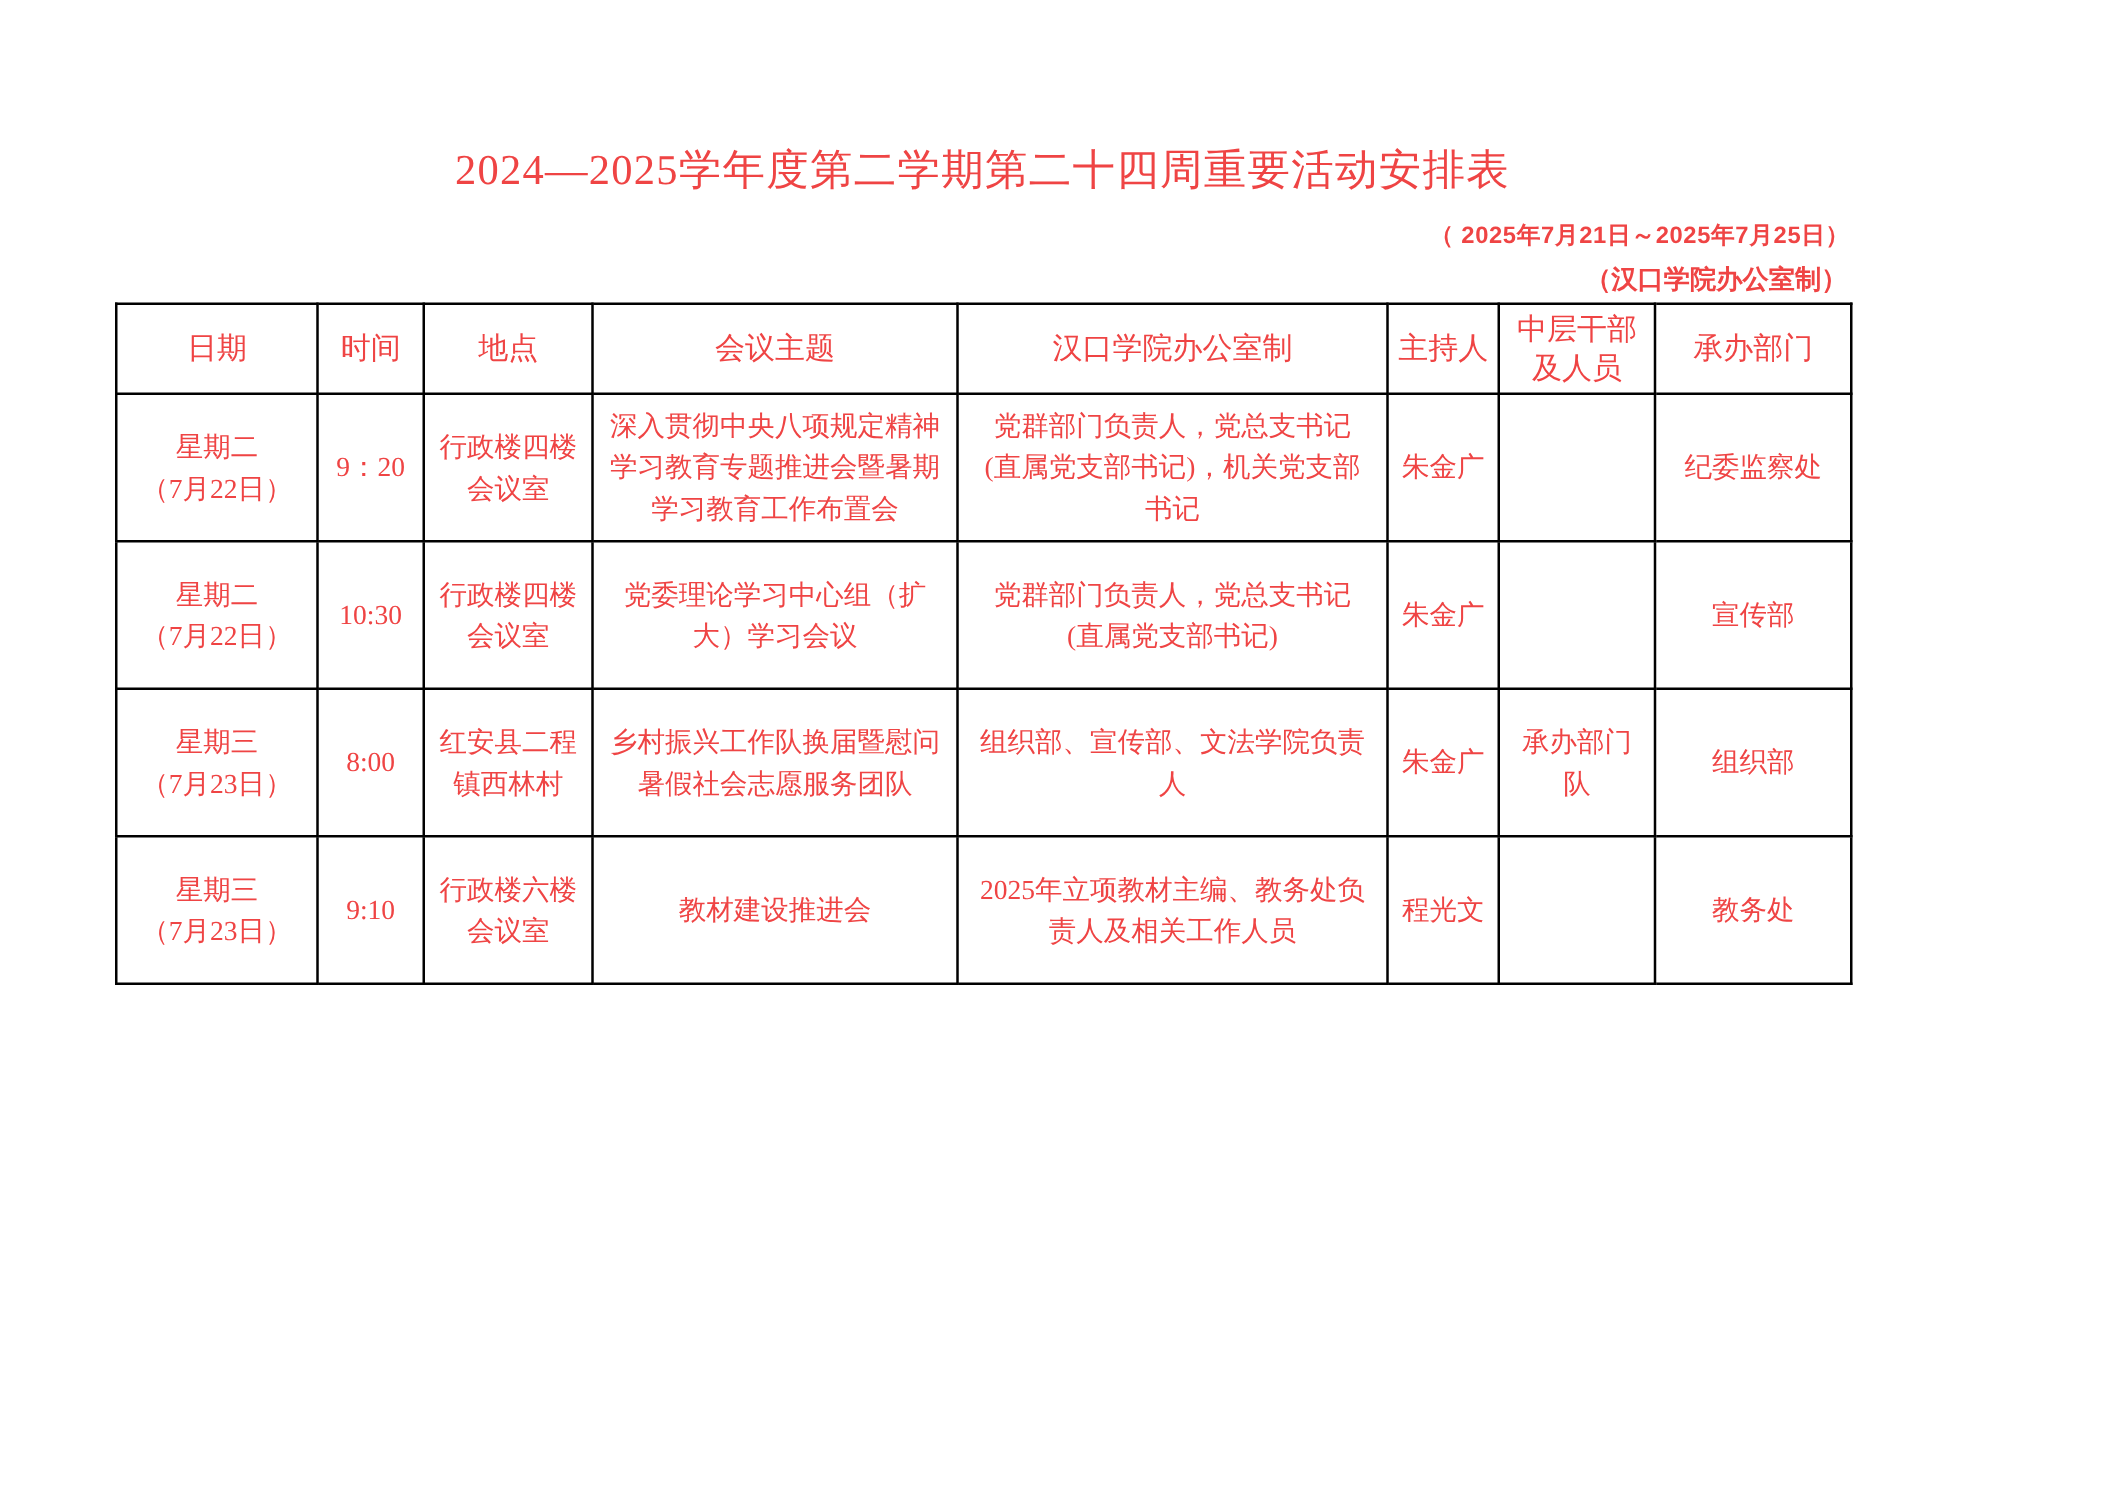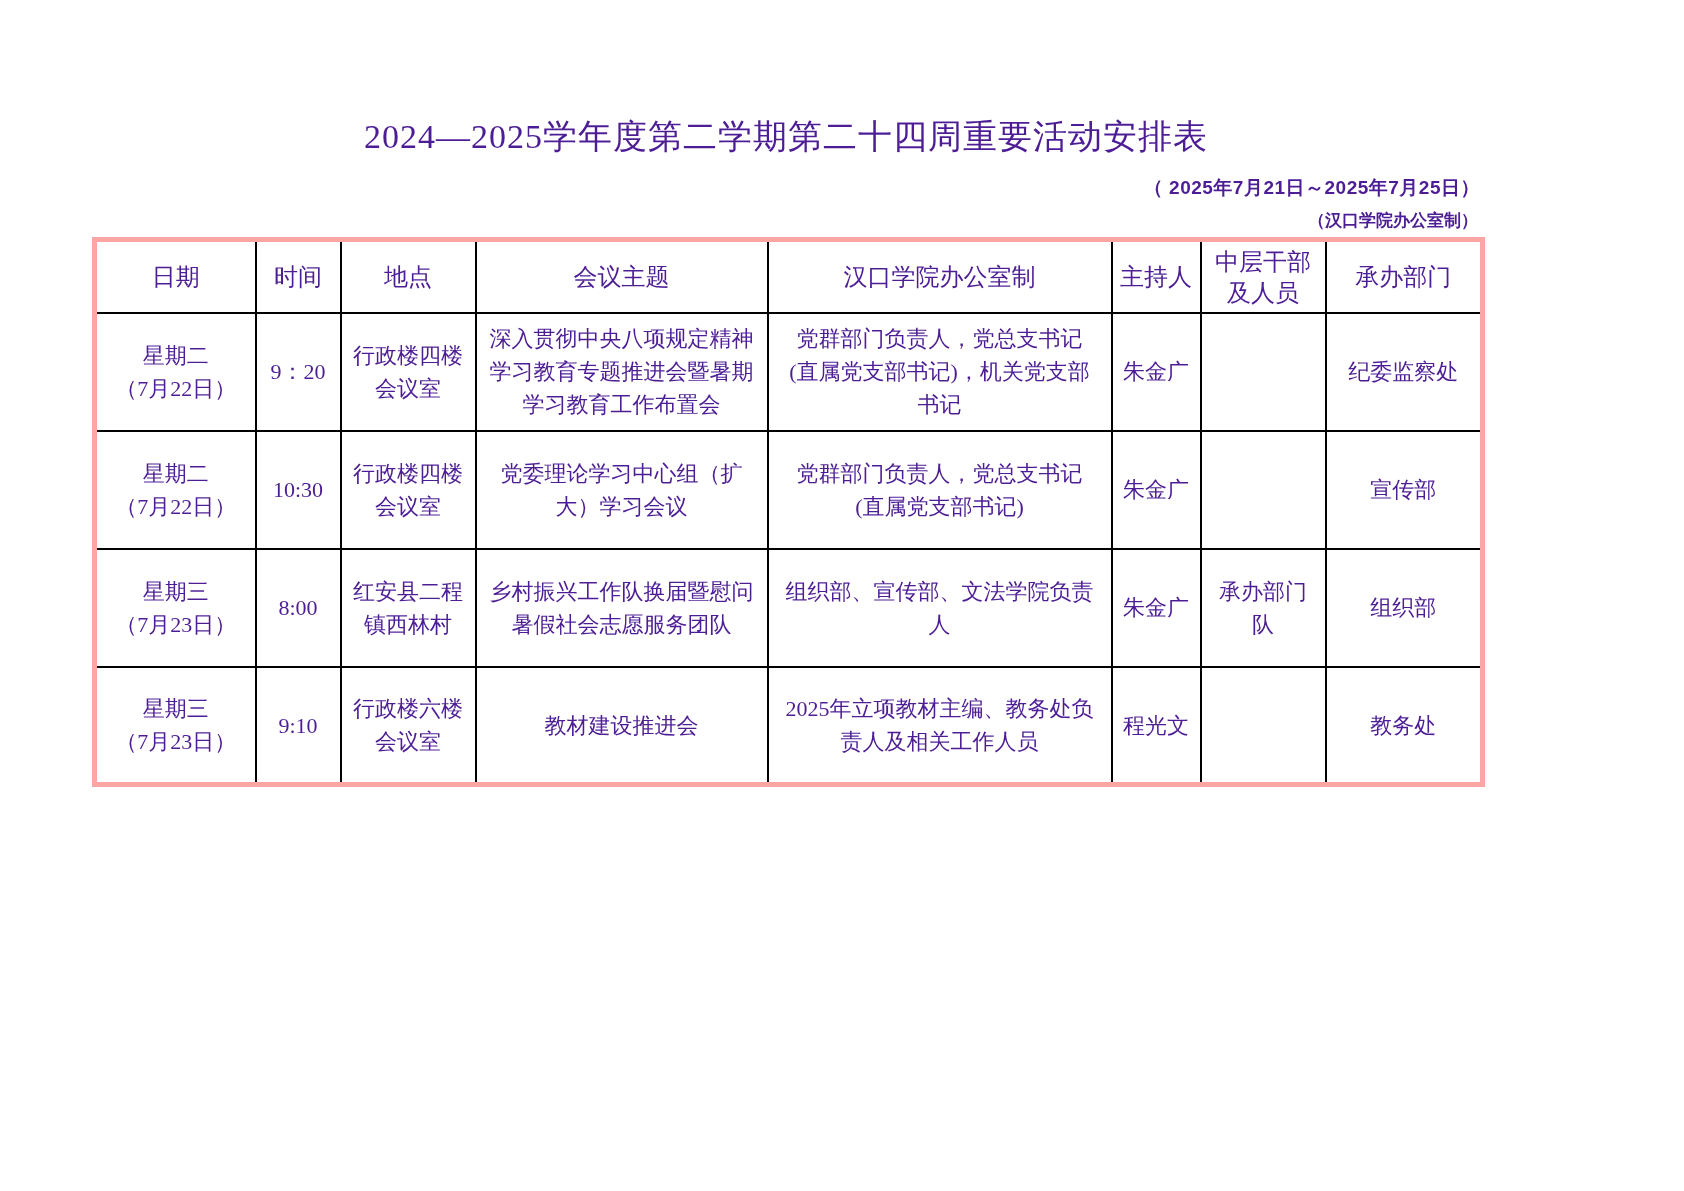--- a/index.html
+++ b/index.html
@@ -4,21 +4,21 @@
 <style>
   * { margin: 0; padding: 0; box-sizing: border-box; }
   html, body { background: #e9e9e9; }
   .page {
     position: relative;
     width: 1684px;
     height: 1191px;
     background: #ffffff;
     margin: 0 auto;
     overflow: hidden;
-    color: #4c1d95;
+    color: #ef4444;
     padding-left: 20px;
   }
   .sheet {
     position: absolute;
     left: 92px;
     top: 0;
     width: 1388px;
   }
   .doc-title {
     margin-top: 116px;
@@ -35,29 +35,29 @@
     text-align: right;
     font-family: "Liberation Sans", "DejaVu Sans", sans-serif;
     font-size: 19px;
     font-weight: bold;
     letter-spacing: 0.5px;
   }
   .doc-caption {
     margin-top: 8px;
     text-align: right;
     font-family: "Liberation Sans", "DejaVu Sans", sans-serif;
-    font-size: 17px;
+    font-size: 21px;
     font-weight: bold;
     padding-right: 2px;
   }
   table.schedule {
     margin-top: 5px;
     width: 1388px;
     border-collapse: collapse;
-    border: 5px solid #fca5a5;
+    border: 1px solid #fca5a5;
     table-layout: fixed;
   }
   table.schedule th, table.schedule td {
     border: 2px solid #000;
     text-align: center;
     vertical-align: middle;
     white-space: pre-line;
     padding: 4px 6px;
     overflow: hidden;
   }

